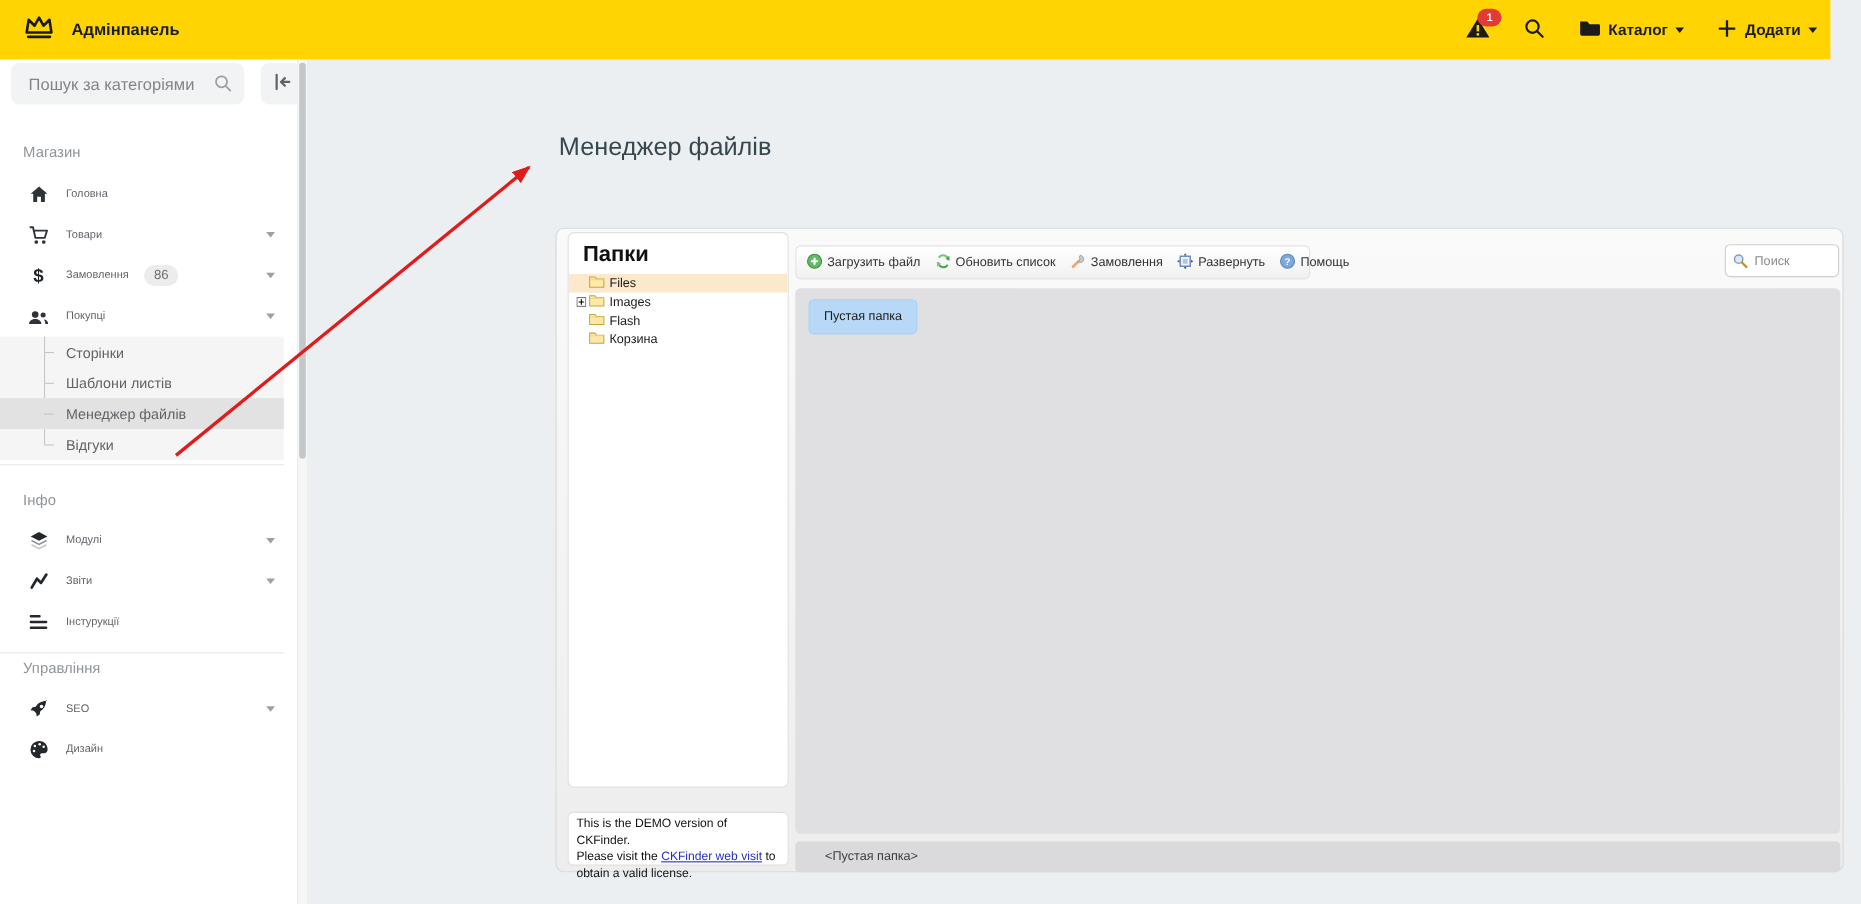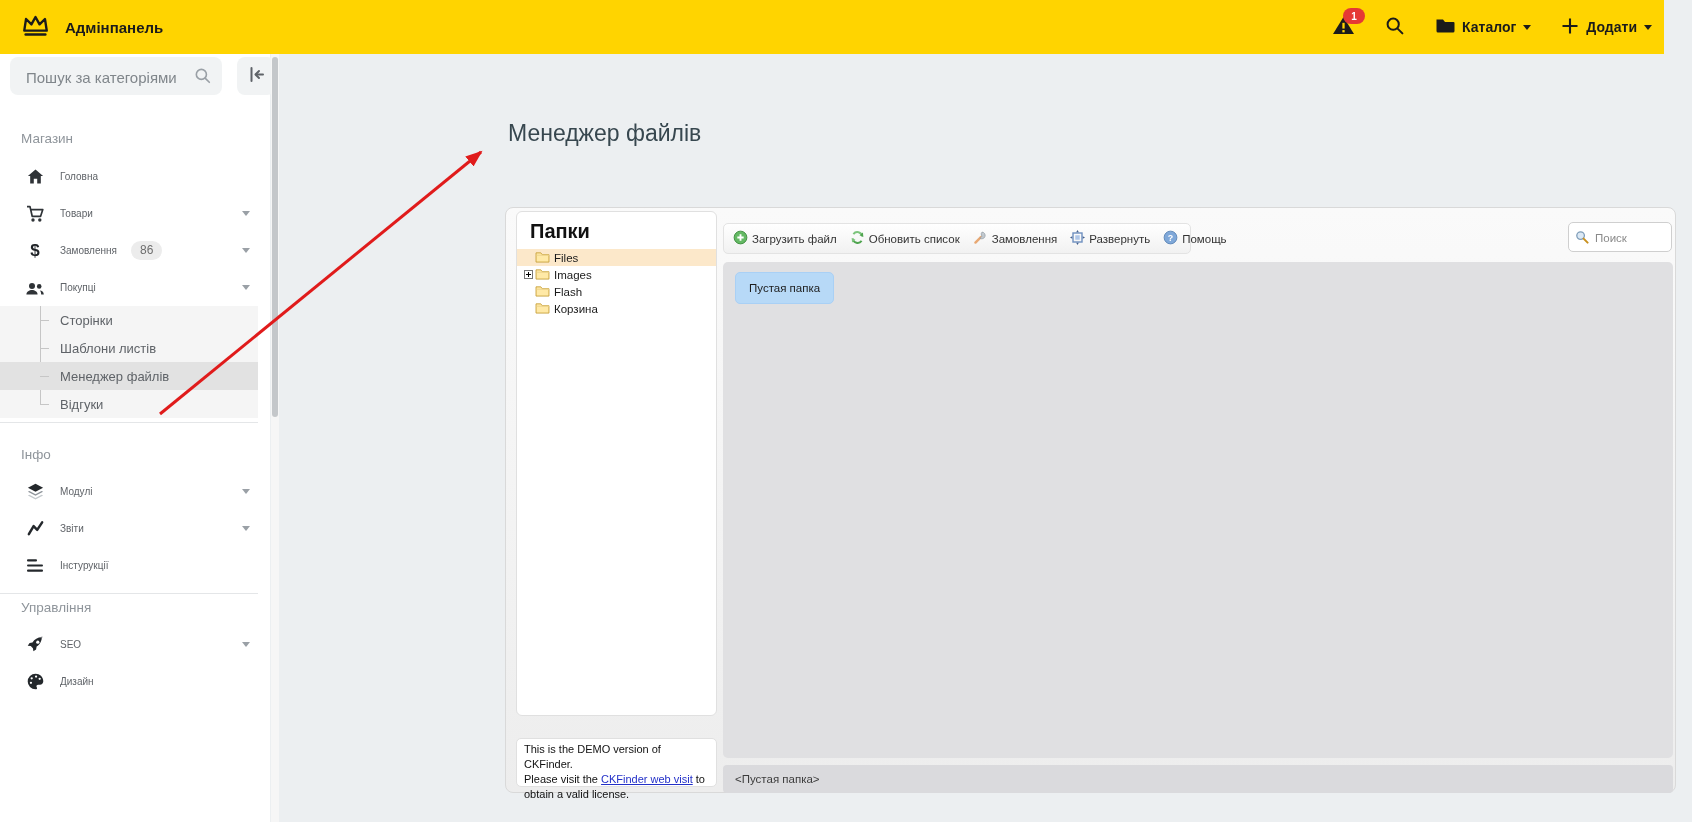--- a/index.html
+++ b/index.html
@@ -76,21 +76,21 @@
   .ck-search{position:absolute;left:1062px;top:14px;width:104px;height:30px;background:#fff;border:1px solid #cfcfcf;
     border-radius:5px;box-sizing:border-box;}
   .ck-search input{position:absolute;left:24px;top:0;width:72px;height:28px;border:none;outline:none;background:transparent;
     font-size:11.5px;color:#444;font-family:inherit;}
   .ck-search input::placeholder{color:#8a8a8a;}
   .ck-search .mag{position:absolute;left:6px;top:7px;}
   .ck-files{position:absolute;left:217px;top:54px;width:950px;height:496px;background:#e0e0e2;border-radius:5px;}
   .chip{display:inline-block;margin:10px 0 0 12px;background:#B7D9F7;border:1px solid #a9d0f5;border-radius:5px;
     padding:9px 13px;font-size:11.5px;color:#1c1c1c;}
   .ck-status{position:absolute;left:217px;top:557px;width:950px;height:28px;background:#dadadd;border-radius:4px;
-    line-height:28px;padding-left:12px;box-sizing:border-box;color:#3c3c3c;}
+    line-height:28px;padding-left:27px;box-sizing:border-box;color:#3c3c3c;}
 
   
   .arrow-overlay{position:absolute;left:0;top:0;z-index:40;pointer-events:none;}
 </style>
 </head>
 <body>
 
 <div class="app">
 
   <header class="topbar">

